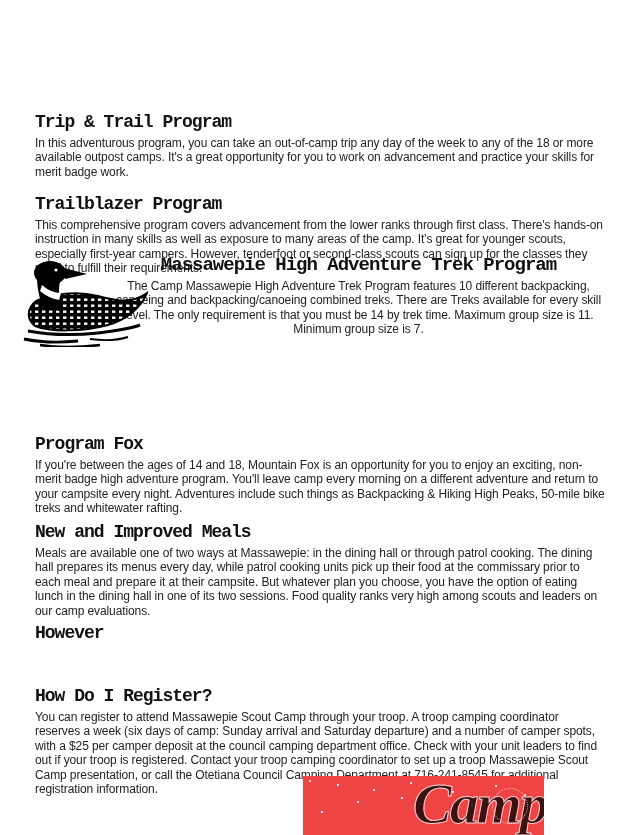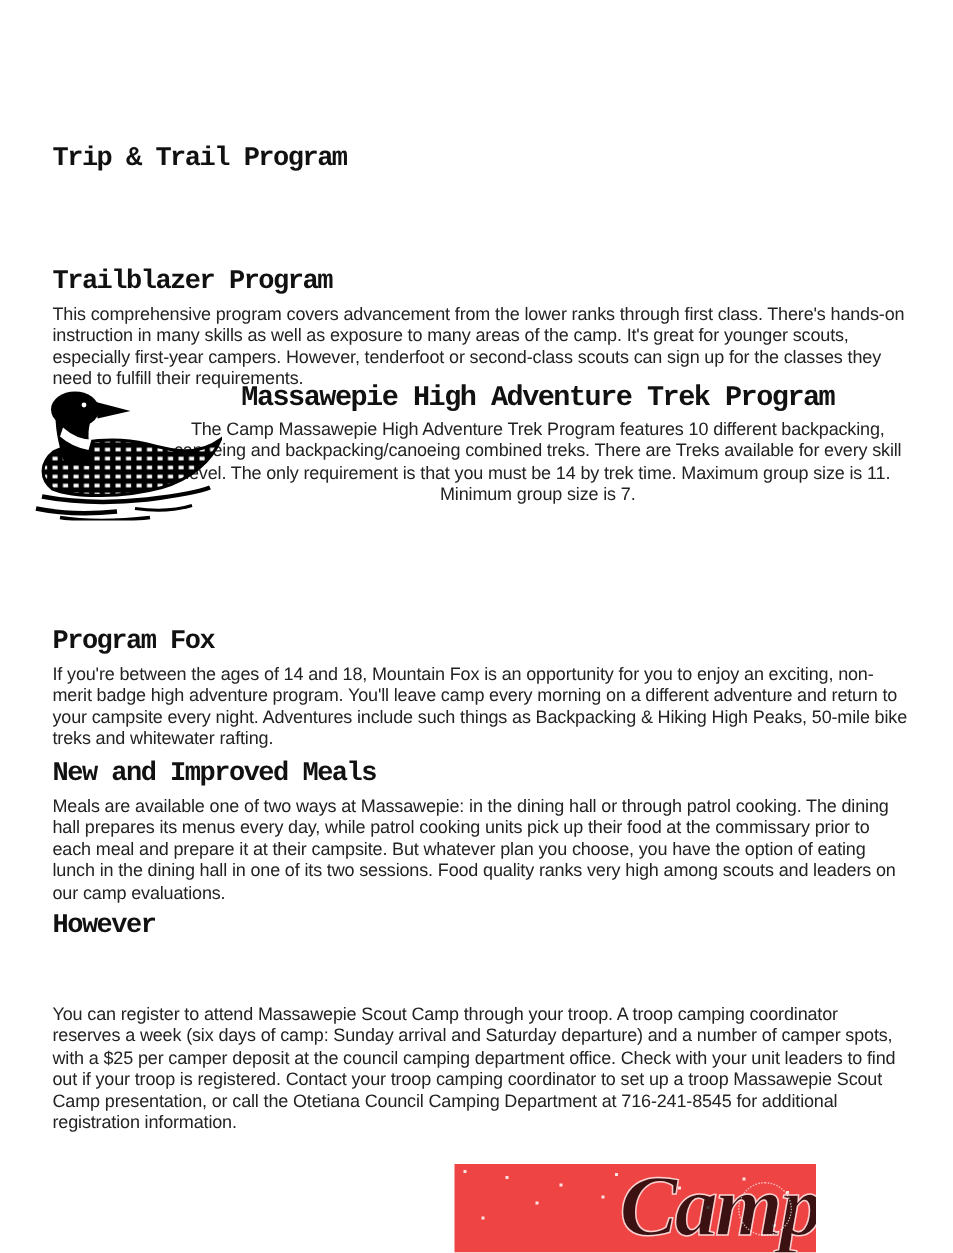--- a/index.html
+++ b/index.html
@@ -6,21 +6,21 @@
   body{
     width:635px;height:835px;position:relative;overflow:hidden;
     background:#ffffff;color:#1c1c1c;
     font-family:"Liberation Sans","DejaVu Sans",sans-serif;
   }
   .page{position:absolute;inset:0;background:#fff;}
   .sec{position:absolute;left:35px;width:572px;}
   .hd{
     font-family:"Liberation Mono","DejaVu Sans Mono",monospace;
     font-weight:bold;font-size:18px;line-height:22px;letter-spacing:-1px;
-    margin:0 0 3px 0;color:#111;white-space:nowrap;
+    margin:16px 0 3px 0;color:#111;white-space:nowrap;
   }
   .bd{
     font-size:12px;line-height:14.4px;letter-spacing:-0.1px;
     margin:0;color:#232323;
   }
   .s0{top:95px;}
   .s1{top:177px;}
   .s3{top:347px;}
   .s4{top:417px;}
   .s5{top:505px;}
@@ -58,20 +58,21 @@
       12px 31px 0 #fff,206px 36px 0 #fff,92px 17px 0 #fff;
   }
 </style>
 </head>
 <body>
 
 <div class="page">
 
   <section class="sec s0">
     <h2 class="hd">Trip &amp; Trail Program</h2>
+    <p class="bd">In this adventurous program, you can take an out-of-camp trip any day of the week to any of the 18 or more available outpost camps. It's a great opportunity for you to work on advancement and practice your skills for merit badge work.</p>
   </section>
 
   <section class="sec s1">
     <h2 class="hd">Trailblazer Program</h2>
     <p class="bd">This comprehensive program covers advancement from the lower ranks through first class. There's hands-on instruction in many skills as well as exposure to many areas of the camp. It's great for younger scouts, especially first-year campers. However, tenderfoot or second-class scouts can sign up for the classes they need to fulfill their requirements.</p>
   </section>
 
   <section class="sec trek">
     <svg class="loon" viewBox="0 0 128 92" aria-hidden="true">
       <defs>
@@ -113,20 +114,21 @@
   <section class="sec s5">
     <h2 class="hd">New and Improved Meals</h2>
     <p class="bd">Meals are available one of two ways at Massawepie: in the dining hall or through patrol cooking. The dining hall prepares its menus every day, while patrol cooking units pick up their food at the commissary prior to each meal and prepare it at their campsite. But whatever plan you choose, you have the option of eating lunch in the dining hall in one of its two sessions. Food quality ranks very high among scouts and leaders on our camp evaluations.</p>
   </section>
 
   <section class="sec s6">
     <h2 class="hd">However</h2>
   </section>
 
   <section class="sec s7">
+    <h2 class="hd">How Do I Register?</h2>
     <p class="bd">You can register to attend Massawepie Scout Camp through your troop. A troop camping coordinator reserves a week (six days of camp: Sunday arrival and Saturday departure) and a number of camper spots, with a $25 per camper deposit at the council camping department office. Check with your unit leaders to find out if your troop is registered. Contact your troop camping coordinator to set up a troop Massawepie Scout Camp presentation, or call the Otetiana Council Camping Department at 716-241-8545 for additional registration information.</p>
   </section>
 
   <div class="logo-box">
     <i class="noise"></i>
     <span class="camp">Camp</span>
     <span class="scribble-ring"></span>
   </div>
 
 </div>

